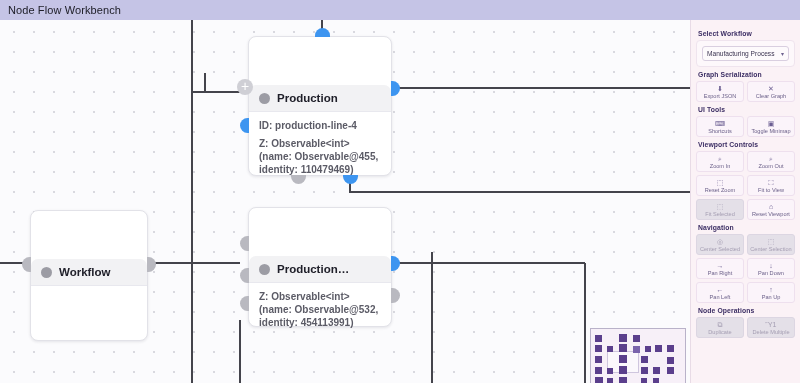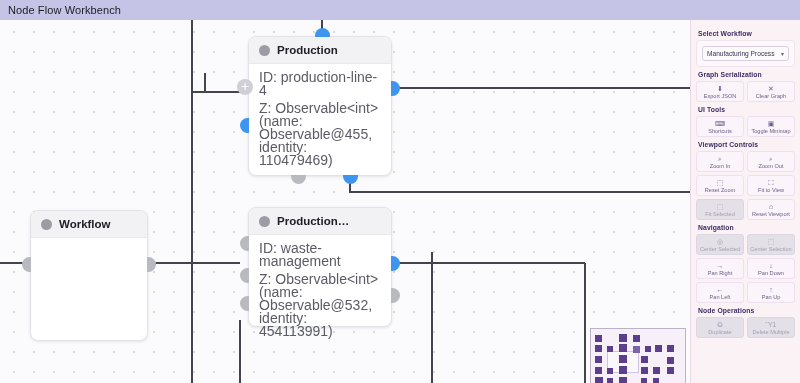--- a/index.html
+++ b/index.html
@@ -40,33 +40,35 @@
     border-radius: 8px;
     box-shadow: 0 1px 3px rgba(30,30,50,.10);
     overflow: visible;
   }
   .node-header {
     height: 27px; display: flex; align-items: center; gap: 7px;
     padding: 0 10px;
     background: #f2f2f4;
     border-bottom: 1px solid #e8e8ee;
     border-radius: 7px 7px 0 0;
+    margin-top: 48px;
   }
   .status-dot {
     width: 11px; height: 11px; border-radius: 50%;
     background: #9c9ca4; flex: 0 0 auto;
   }
   .node-title {
     font-size: 11.5px; font-weight: bold; color: #20202a;
     white-space: nowrap; overflow: hidden; text-overflow: ellipsis;
   }
   .node-body { padding: 7px 10px 8px 10px; }
   .node-line {
-    font-size: 14px; color: #5b5b66; line-height: 13px;
+    font-size: 10px; color: #5b5b66; line-height: 13px;
     word-break: break-word;
+    font-weight: bold;
   }
   .node-line.first { margin-bottom: 5px; }
 
   
   .h { position: absolute; }
   .h-left {
     width: 9px; height: 15px; border-radius: 8px 0 0 8px;
     background: #b9b9c0; left: -9px;
   }
   .h-left.blue { background: #3d95f0; }
@@ -215,21 +217,20 @@
       <span class="h h-left" style="top:46px;"></span>
       <span class="h h-right" style="top:46px;"></span>
     </div>
 
     <div class="node" style="left:248px; top:187px; width:144px; height:120px;">
       <div class="node-header">
         <span class="status-dot"></span>
         <span class="node-title">Production…</span>
       </div>
       <div class="node-body">
-        <div class="node-line first">ID: waste-management</div>
         <div class="node-line">Z: Observable&lt;int&gt;(name: Observable@532, identity: 454113991)</div>
       </div>
       <span class="h h-left" style="top:28px;"></span>
       <span class="h h-left" style="top:60px;"></span>
       <span class="h h-left" style="top:88px;"></span>
       <span class="h h-right blue" style="top:48px;"></span>
       <span class="h h-right" style="top:80px;"></span>
     </div>
 
     <div id="minimap">

